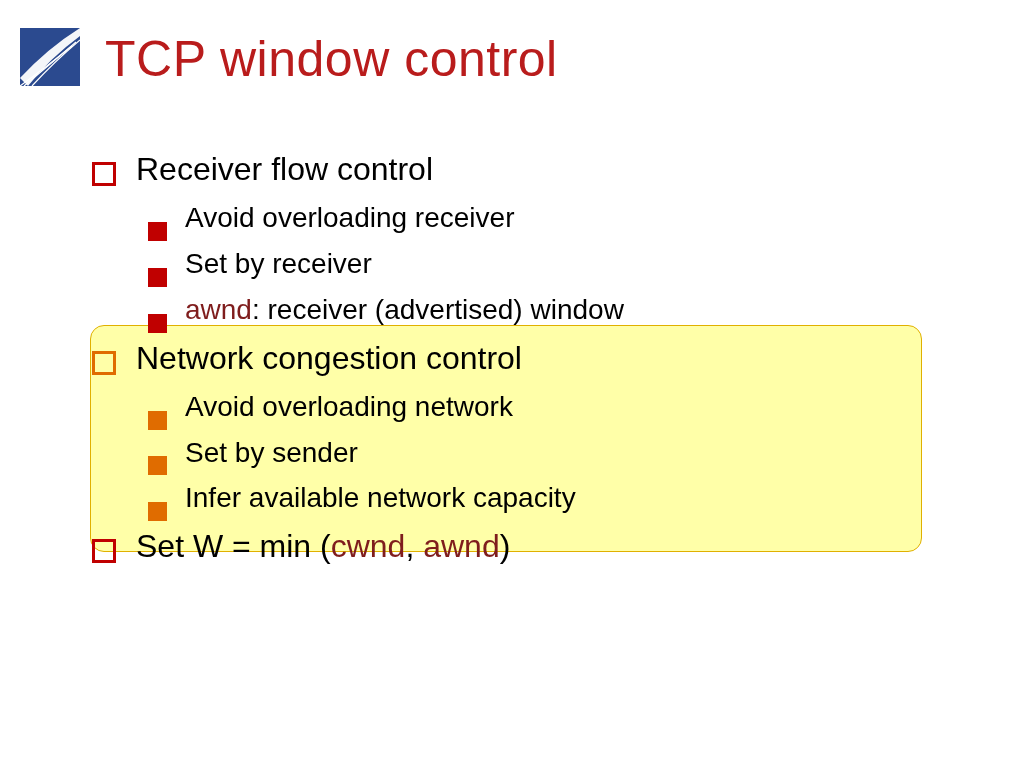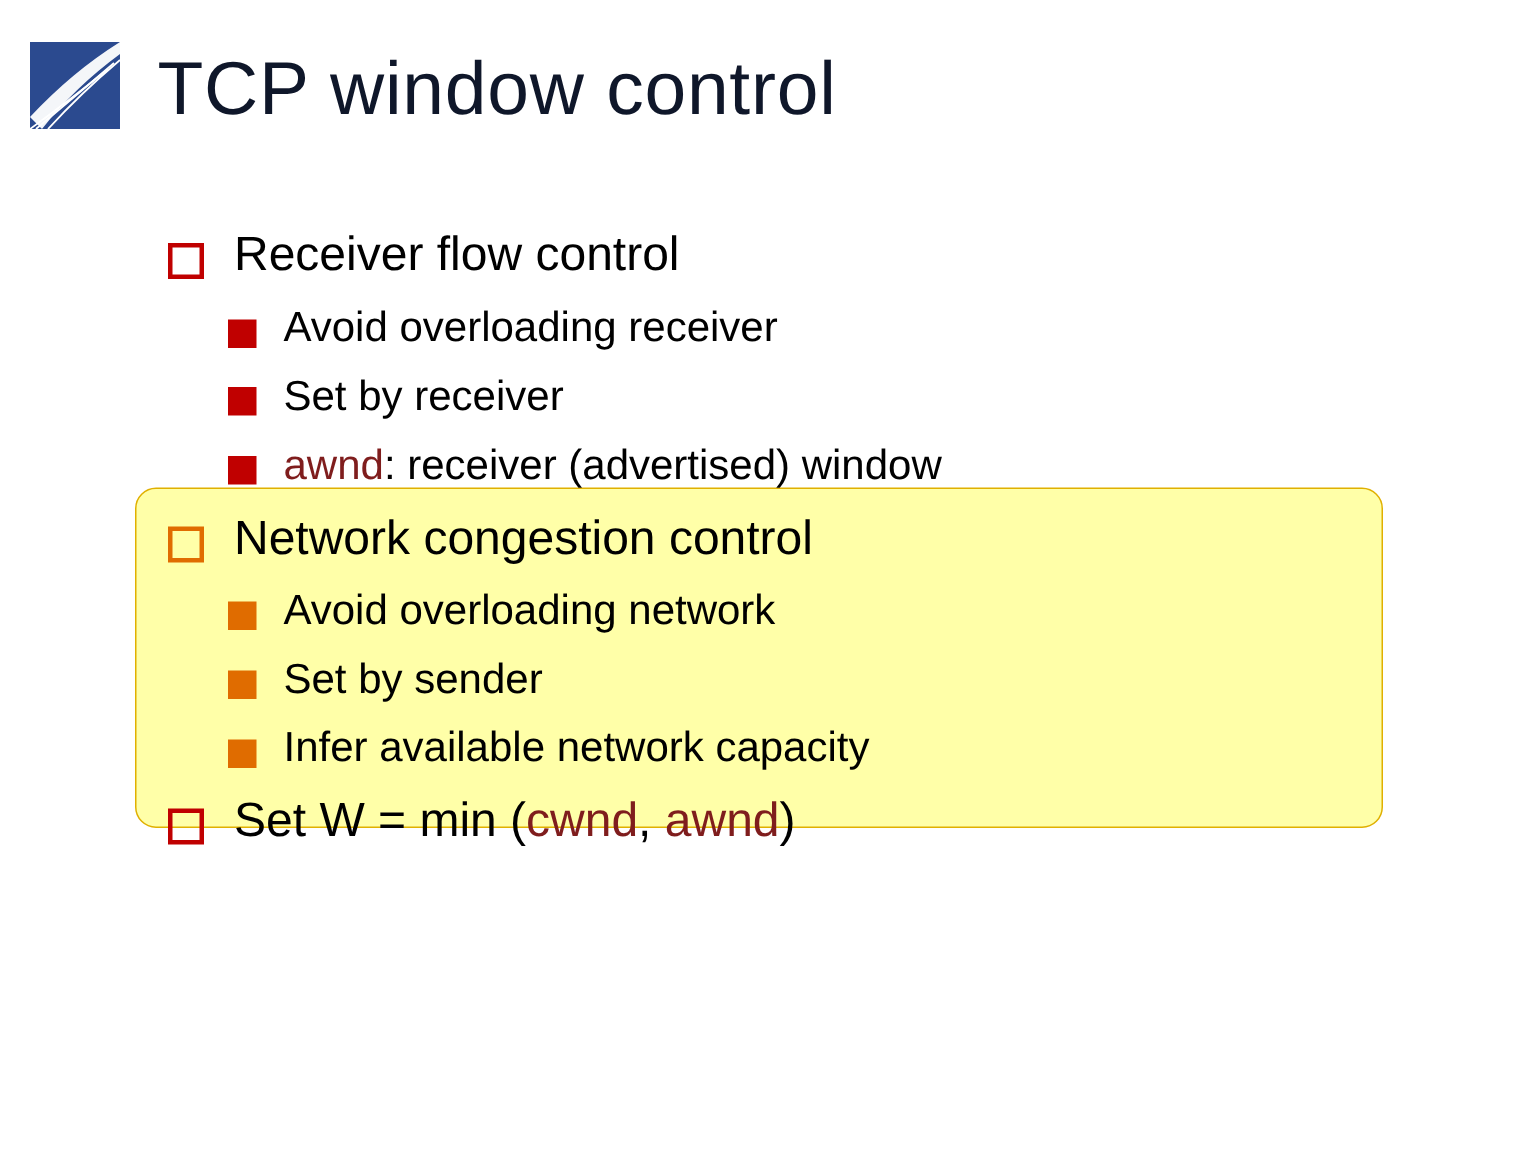--- a/index.html
+++ b/index.html
@@ -22,27 +22,27 @@
     left: 20px;
     top: 28px;
     width: 60px;
     height: 58px;
   }
   .title {
     position: absolute;
     left: 105px;
     top: 30px;
     font-size: 50px;
-    color: #0f172a;
+    color: #b91c1c;
     font-weight: 400;
     letter-spacing: 0.5px;
   }
   .body {
     position: absolute;
-    left: 112px;
+    left: 92px;
     top: 148px;
     width: 830px;
   }
   .l1 {
     display: flex;
     align-items: baseline;
     margin-bottom: 8px;
   }
   .l1 .bullet {
     width: 24px;
@@ -55,23 +55,23 @@
     position: relative;
     top: 6px;
   }
   .l1 .txt {
     font-size: 32px;
     color: #000;
     line-height: 1.35;
   }
   .l2 {
     display: flex;
-    align-items: center;
+    align-items: flex-end;
     margin-bottom: 8px;
-    margin-left: 40px;
+    margin-left: 56px;
   }
   .l2 .bullet {
     width: 19px;
     height: 19px;
     margin-right: 18px;
     flex: 0 0 auto;
     position: relative;
     top: 4px;
   }
   .l2 .txt {

